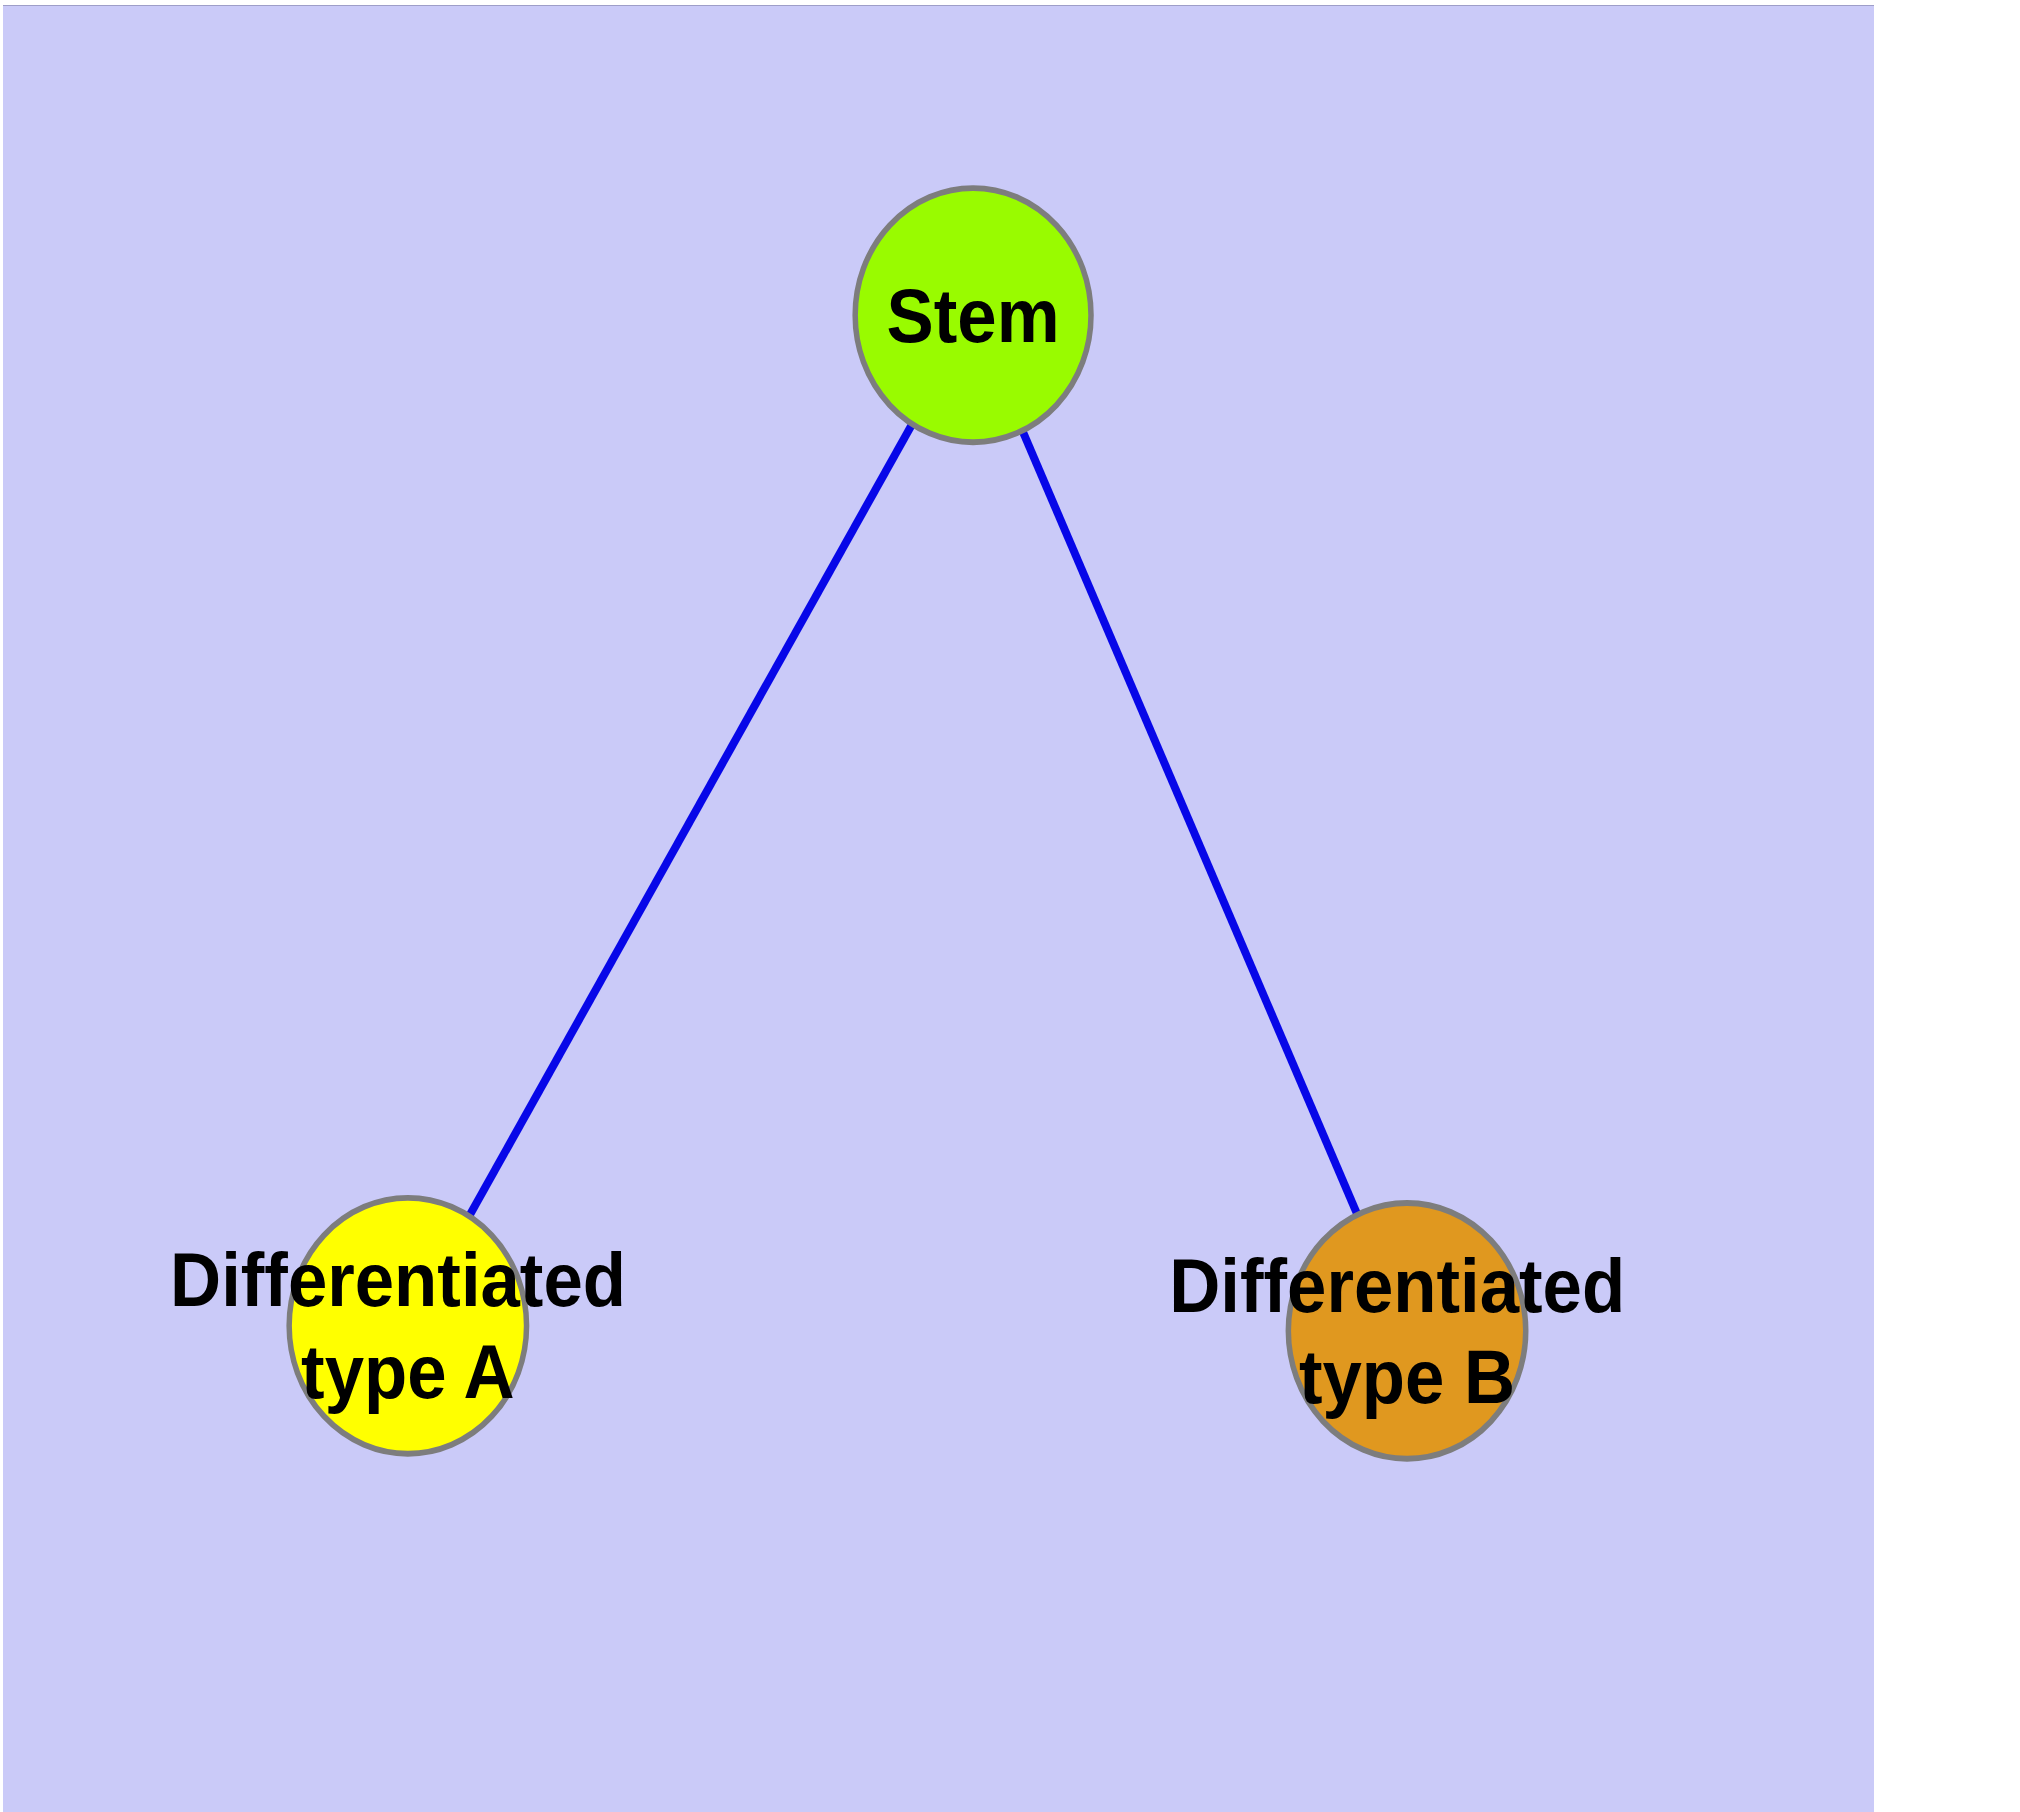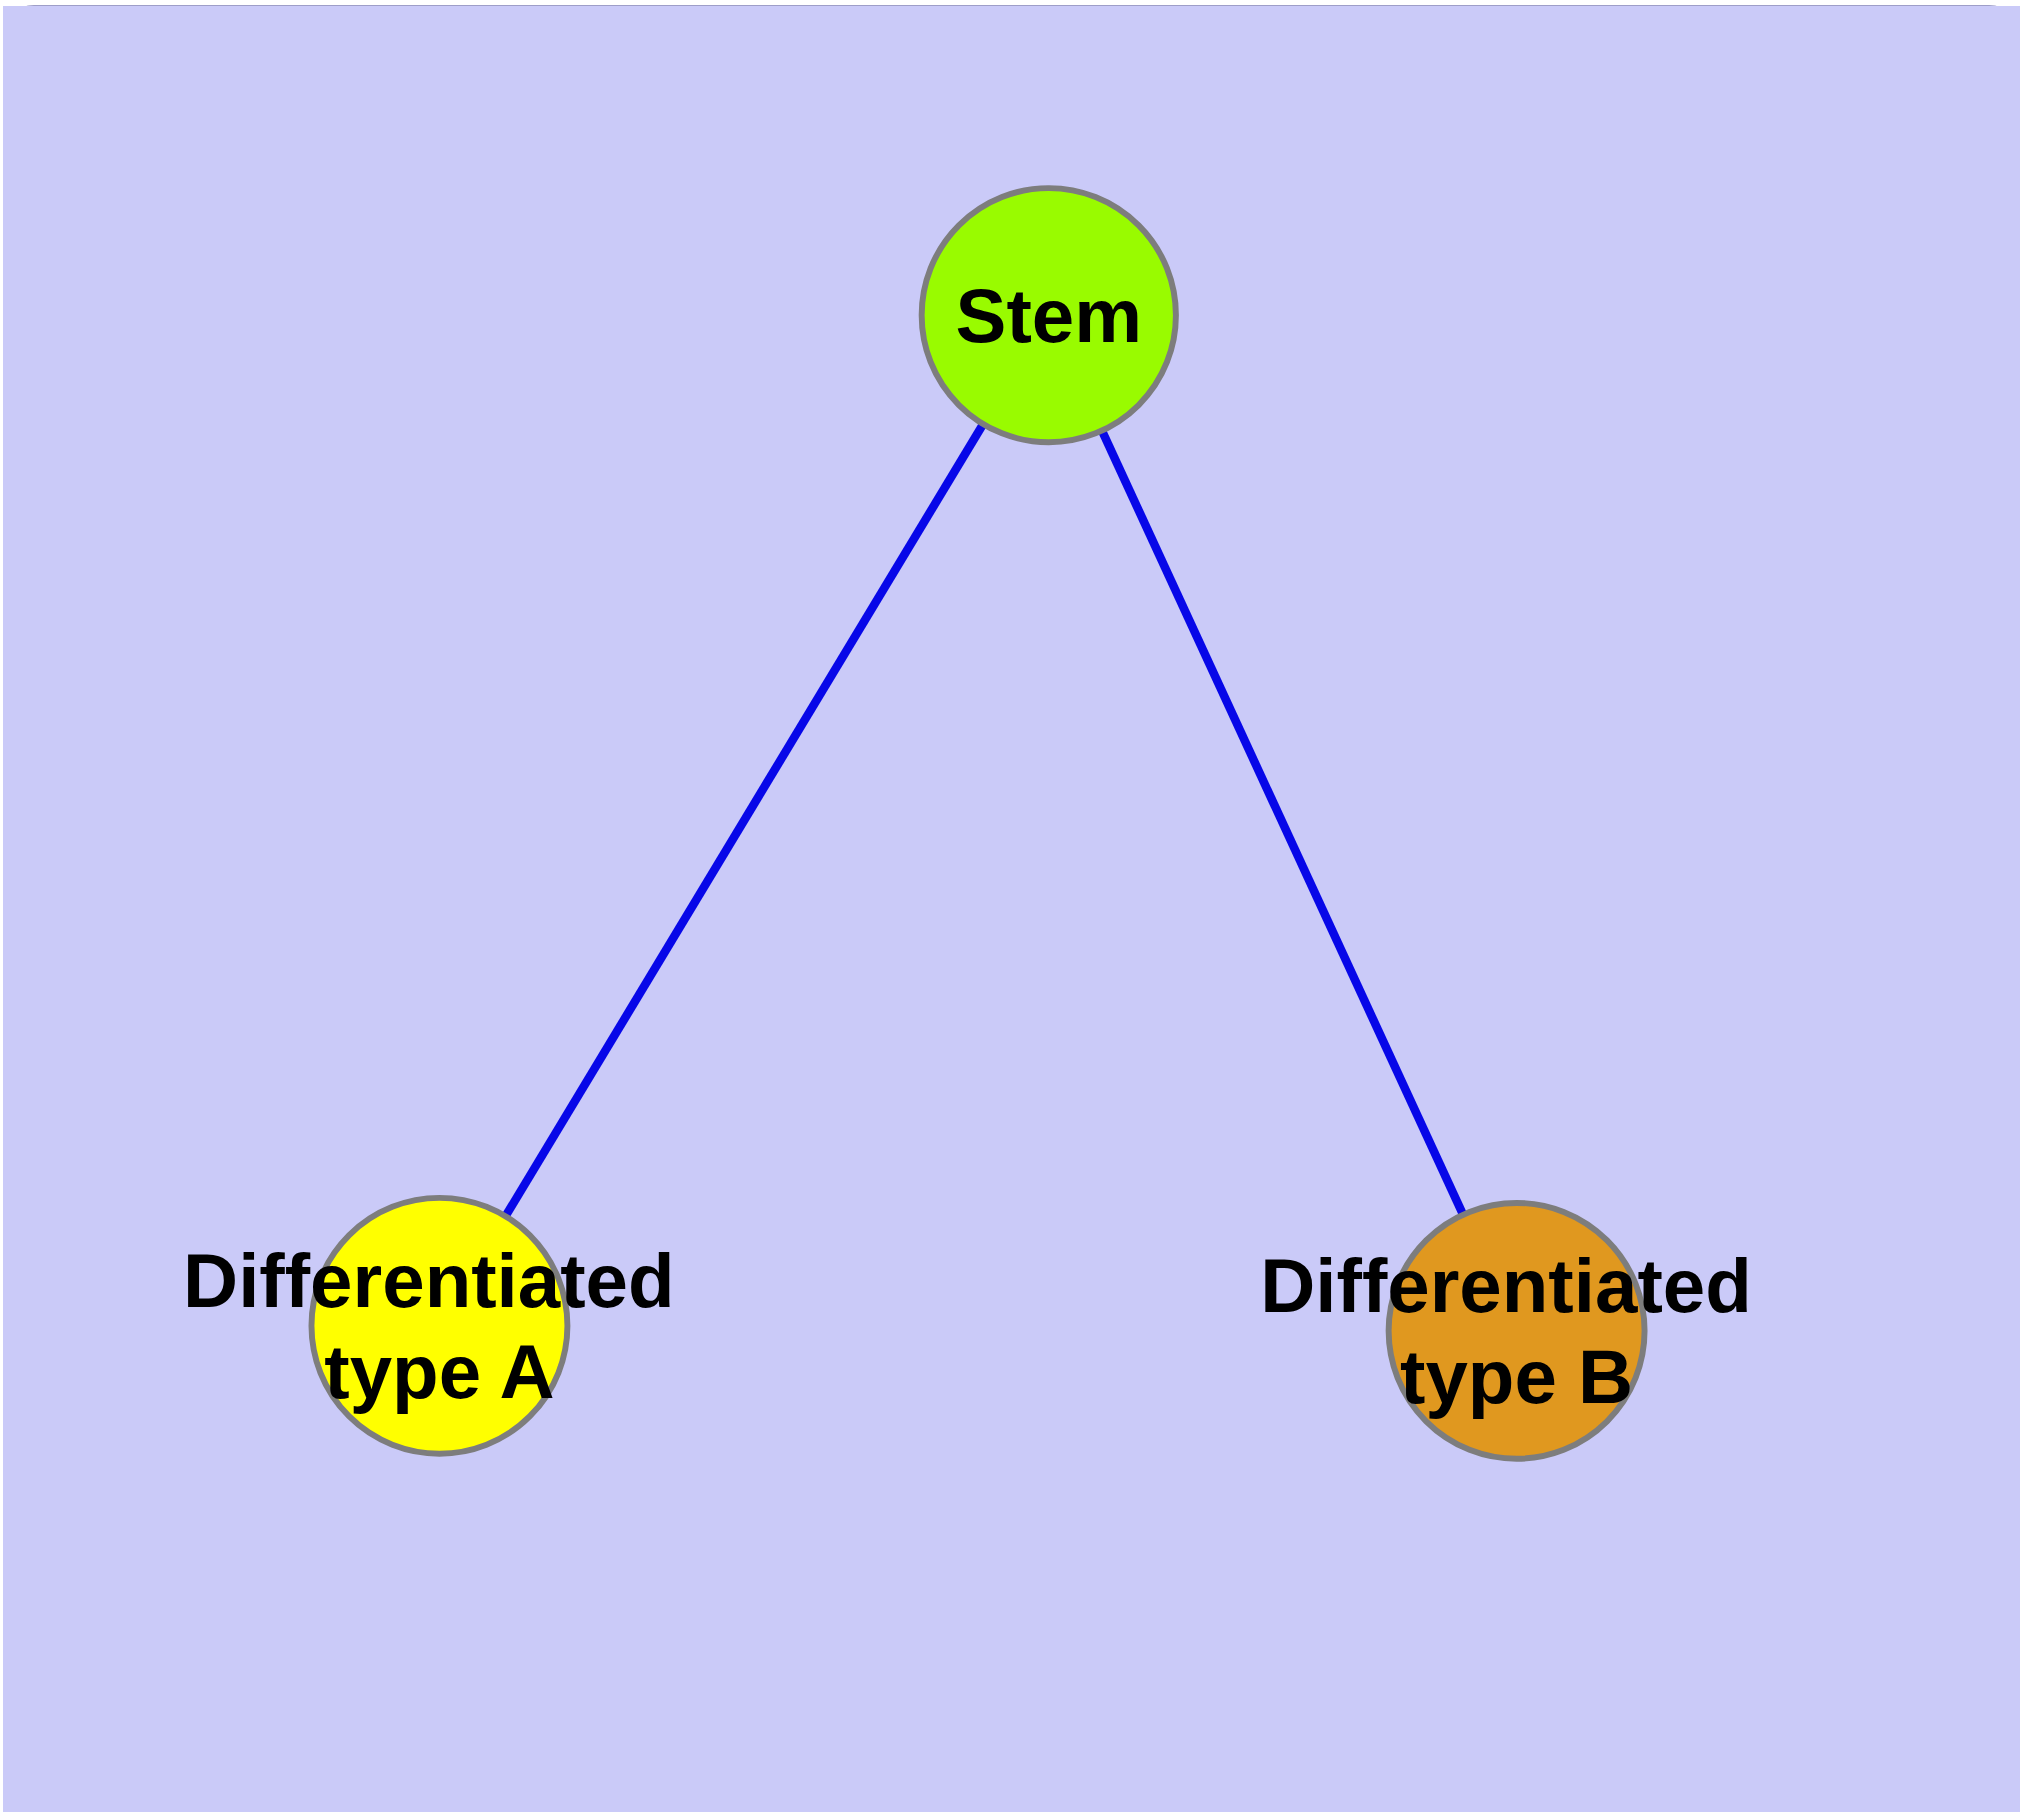--- a/index.html
+++ b/index.html
@@ -7,25 +7,24 @@
     padding: 0;
     width: 2021px;
     height: 1812px;
     background: #ffffff;
     overflow: hidden;
   }
   .plot-area {
     position: absolute;
     left: 3.4px;
     top: 5.1px;
-    width: 2017px;
+    width: 1871px;
     height: 1807px;
     border-top: 1.7px solid #9e9ec8;
     box-sizing: border-box;
-    border-radius: 31px;
   }
   svg.graph {
     display: block;
     width: 100%;
     height: 100%;
   }
   .edge {
     stroke-width: 10px;
     stroke-linecap: butt;
   }

